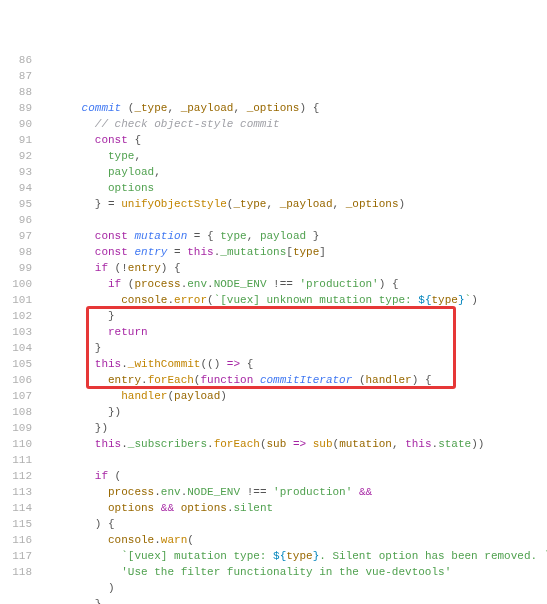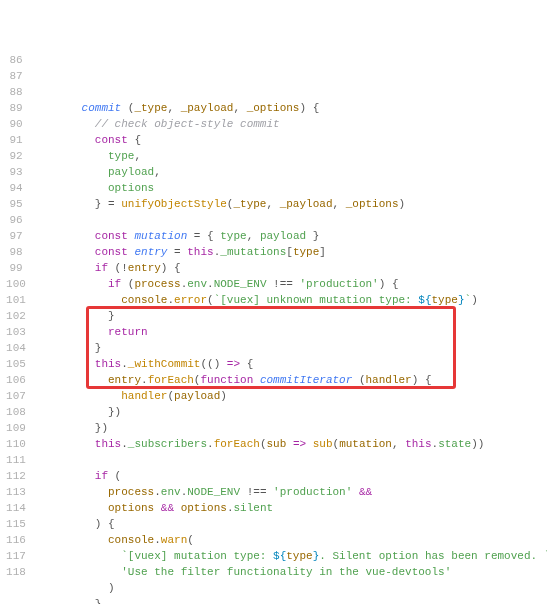--- a/index.html
+++ b/index.html
@@ -18,21 +18,21 @@
     padding-top: 4px;
   }
   .gutter {
     width: 42px;
     text-align: right;
     color: #b0b0b0;
     user-select: none;
     padding-right: 10px;
     flex-shrink: 0;
   }
-  .gutter div { height: 16px; text-align: center; }
+  .gutter div { height: 16px; }
   .code { flex: 1; position: relative; }
   .line { height: 16px; }
   .kw  { color: #a626a4; }
   .def { color: #4078f2; font-style: italic; }
   .fn  { color: #c18401; }
   .prop{ color: #50a14f; }
   .str { color: #50a14f; }
   .cmt { color: #a0a1a7; font-style: italic; }
   .num { color: #986801; }
   .pun { color: #555; }

